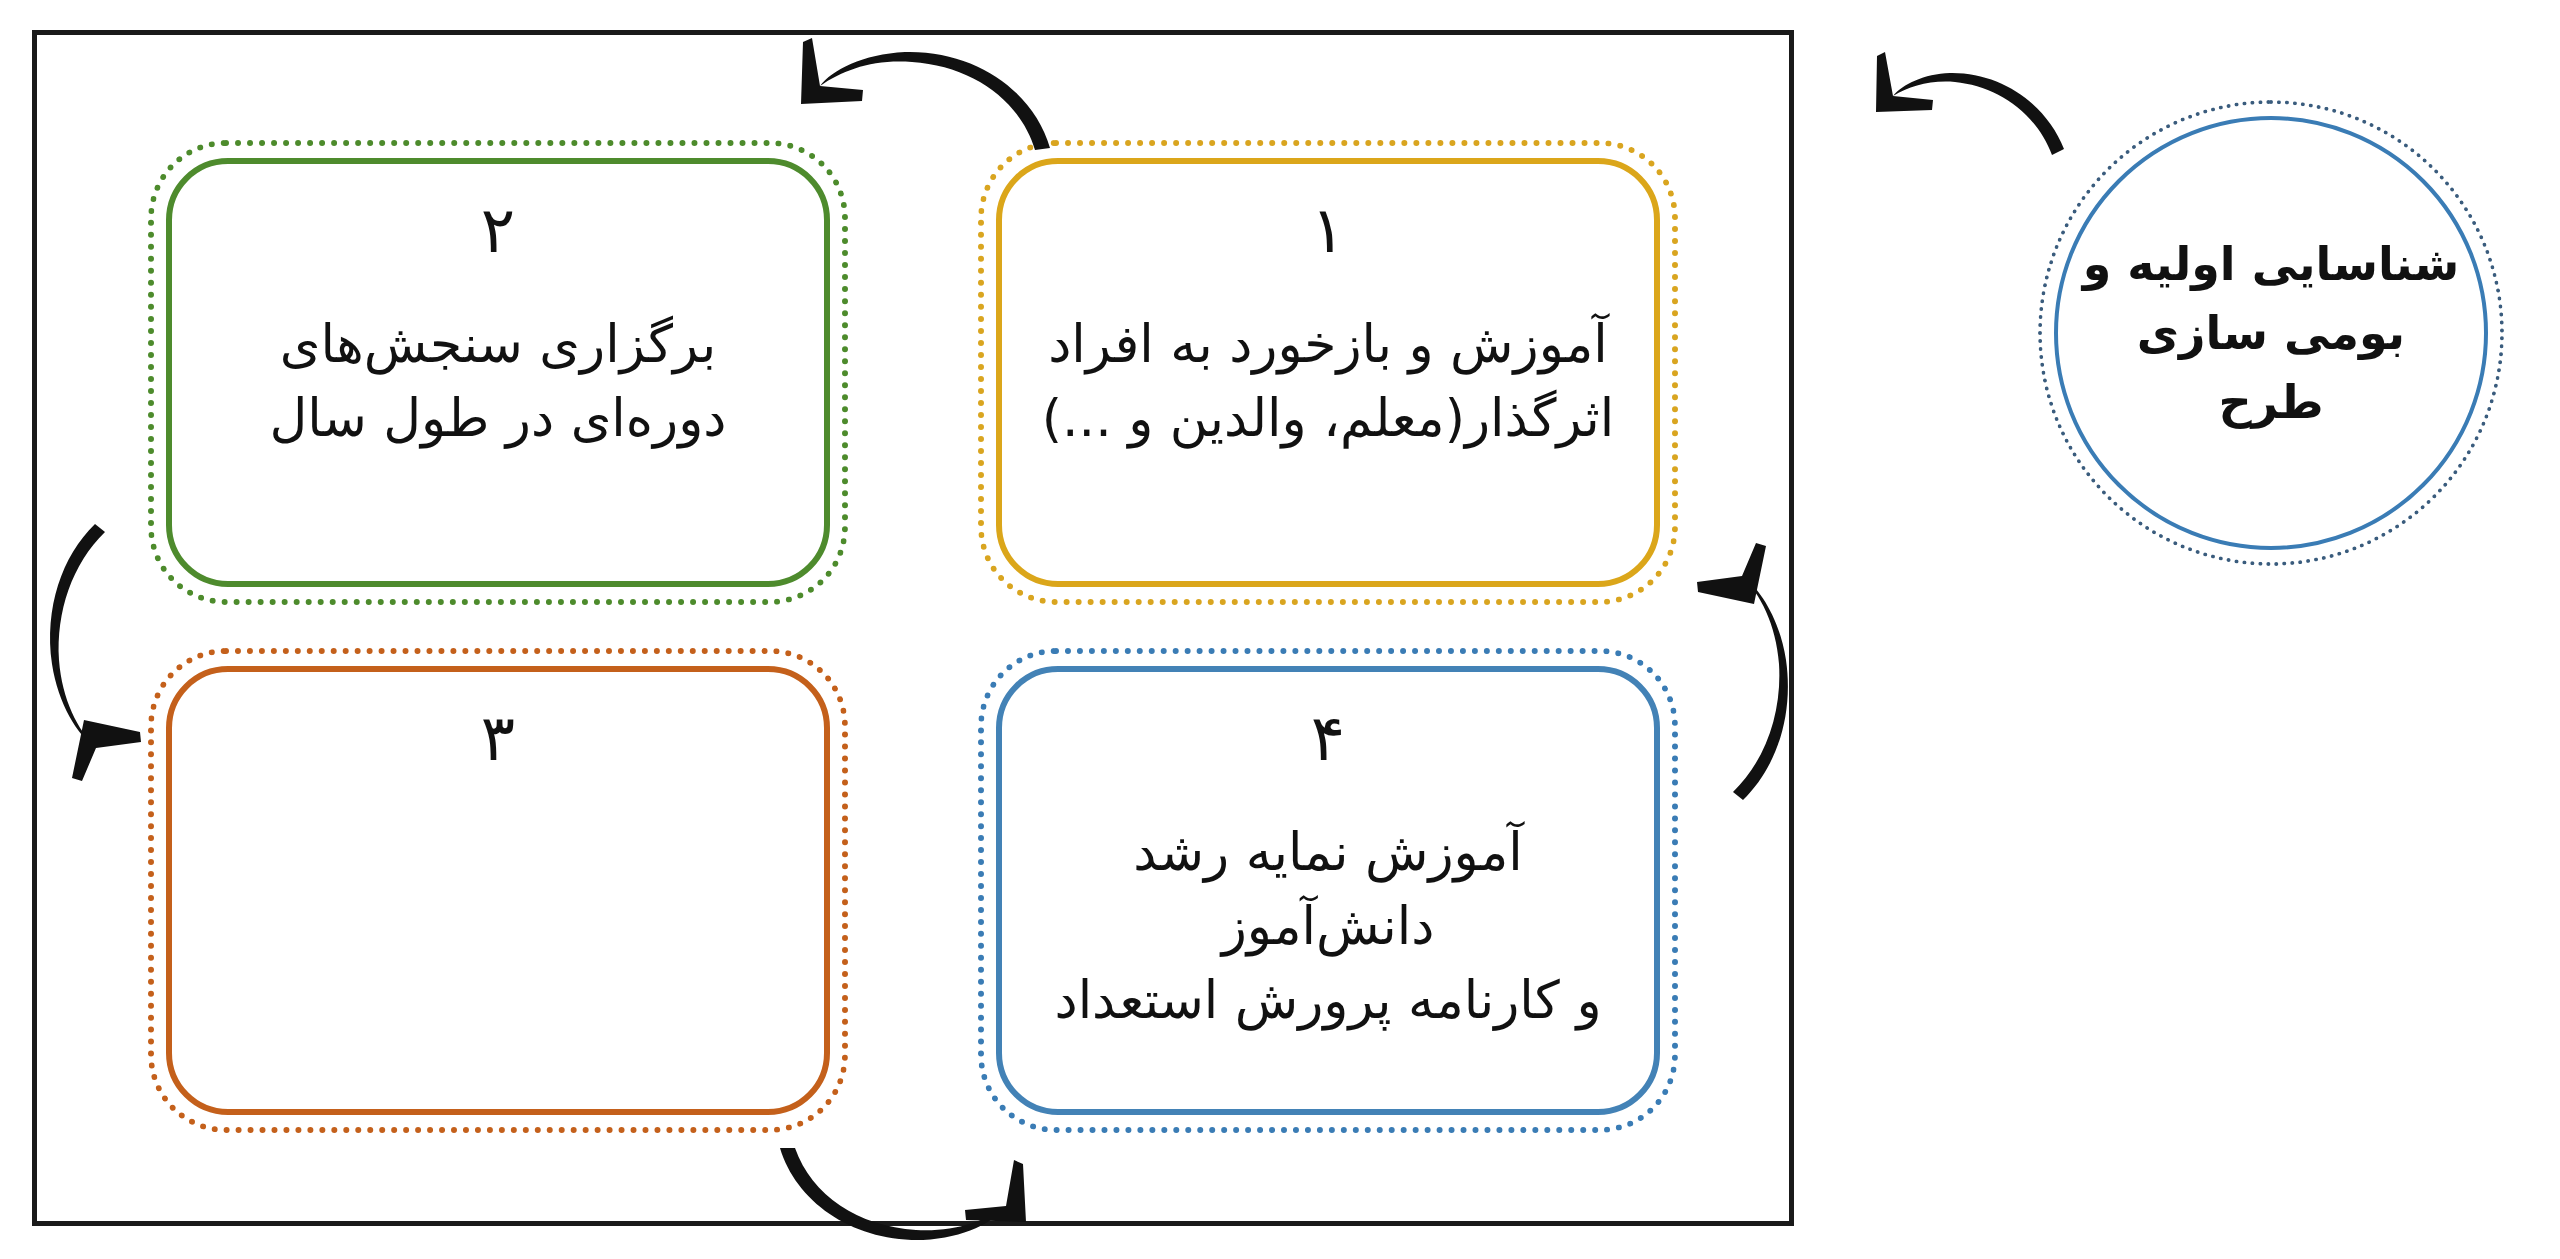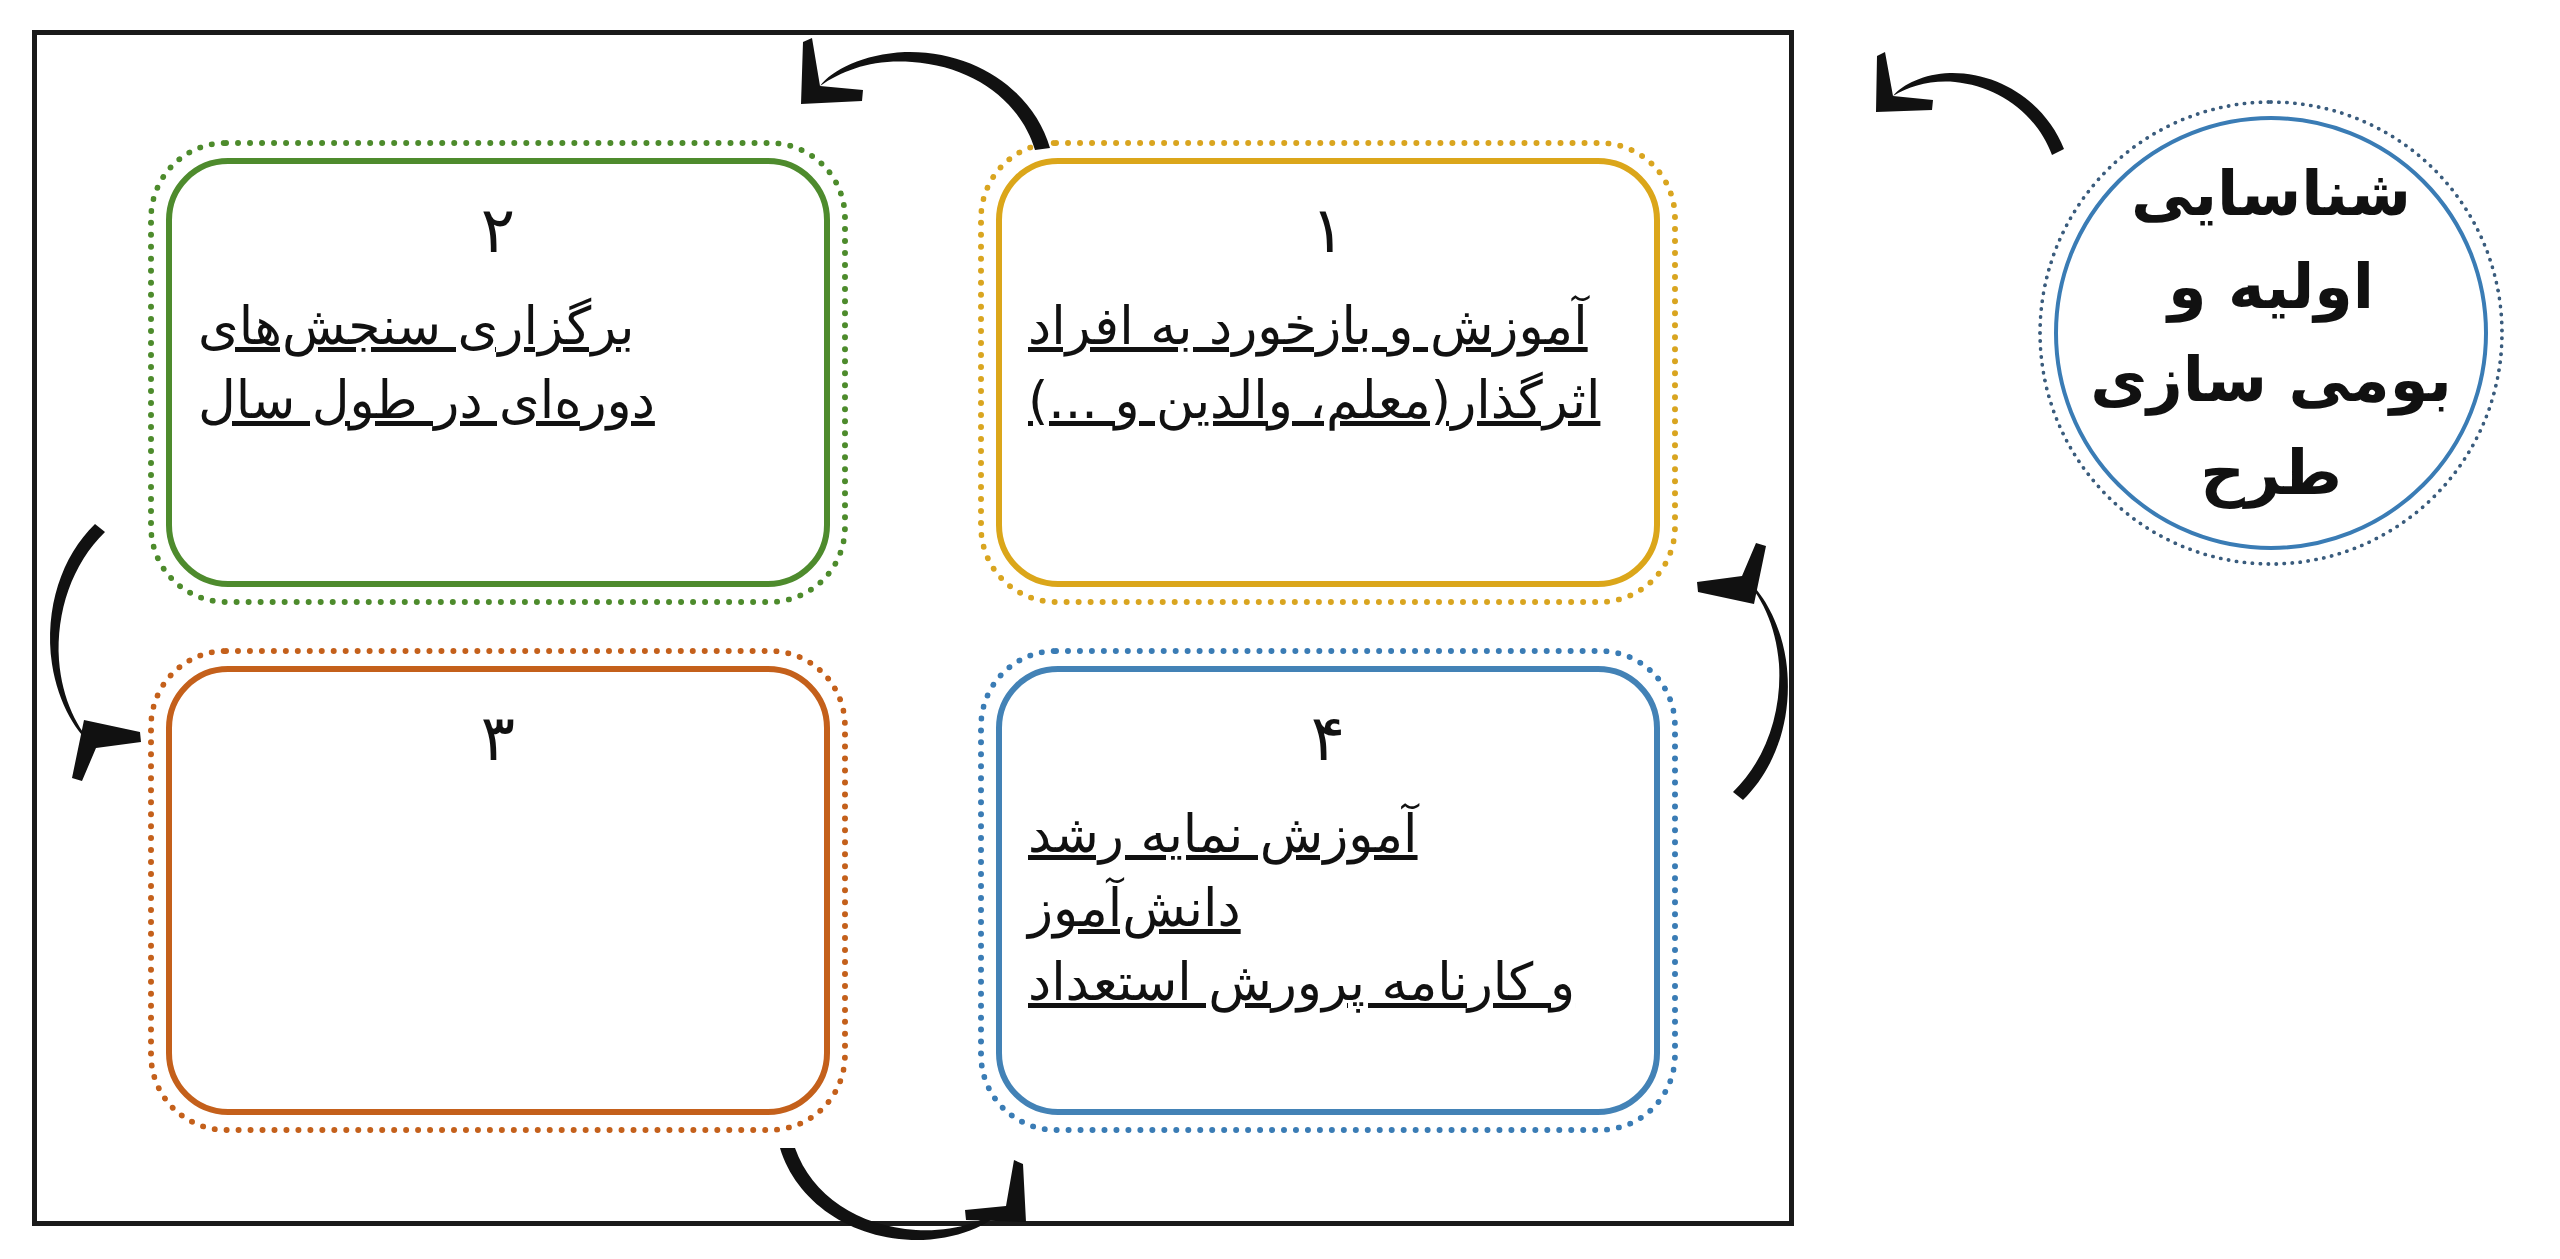--- a/index.html
+++ b/index.html
@@ -71,30 +71,29 @@
     font-size: 64px;
     font-weight: 400;
     color: #111111;
     line-height: 1;
     margin-top: 34px;
     letter-spacing: 0;
   }
   .box-text {
     direction: rtl;
     unicode-bidi: isolate;
-    text-align: left;
+    text-align: center;
     font-size: 52px;
     line-height: 1.42;
     color: #111111;
-    margin-top: 28px;
+    margin-top: 46px;
     padding: 0 26px;
     width: 100%;
     box-sizing: border-box;
     white-space: pre-line;
-    text-decoration: underline;
   }
 
   
   .c-amber .box-dotted { border-color: #d9a520; }
   .c-amber .box-solid  { border-color: #dba61a; }
 
   .c-green .box-dotted { border-color: #4d8b2c; }
   .c-green .box-solid  { border-color: #4e8b2d; }
 
   .c-rust  .box-dotted { border-color: #c4601b; }
@@ -131,21 +130,21 @@
     border-radius: 50%;
     background: #ffffff;
     display: flex;
     align-items: center;
     justify-content: center;
   }
   .circle-text {
     direction: rtl;
     unicode-bidi: isolate;
     text-align: center;
-    font-size: 62px;
+    font-size: 46px;
     font-weight: 700;
     line-height: 1.5;
     color: #111111;
     padding: 0 24px;
     white-space: pre-line;
   }
 
   
   .arrows {
     position: absolute;

